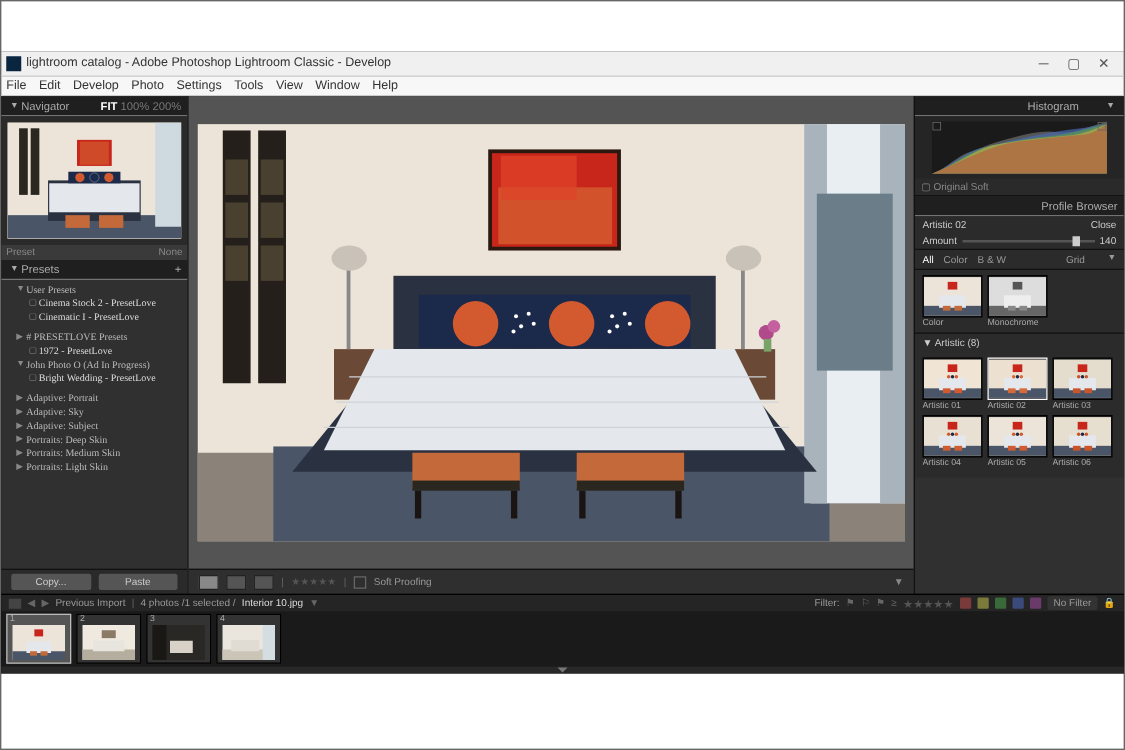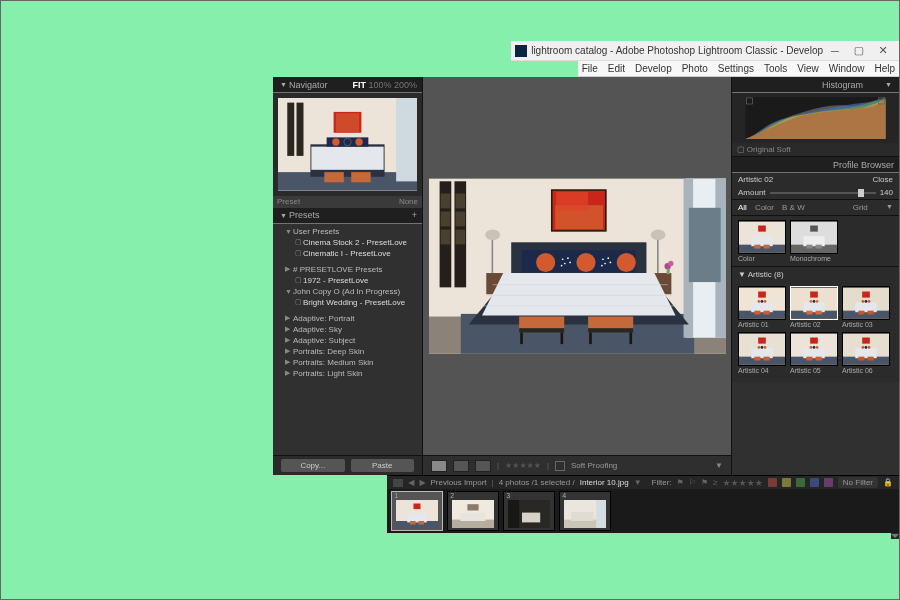--- a/index.html
+++ b/index.html
@@ -1,17 +1,17 @@
 <!DOCTYPE html>
 <html><head>
 <meta charset="utf-8">
 <style>
 * { box-sizing: border-box; margin: 0; padding: 0; }
 html, body { height: 100%; font-family: "Segoe UI", Tahoma, sans-serif; font-size: 10px; background: #fff; color: #ccc; user-select: none; }
-.window { width: 900px; height: 600px; display: flex; flex-direction: column; border: 1px solid #666; margin: 0 auto; background: #86efac; position: relative; align-items: flex-end; }
+.window { width: 900px; height: 600px; display: flex; flex-direction: column; border: 1px solid #666; margin: 0 auto; background: #000000; position: relative; }
 .whitespace-top { height: 40px; background: #fff; }
 .whitespace-bottom { height: 60px; background: #fff; }
 .titlebar { height: 20px; background: #f0f0f0; display: flex; align-items: center; padding: 0 4px; font-size: 10px; color: #333; border-bottom: 1px solid #ddd; }
 .titlebar .icon-sq { width: 12px; height: 12px; background: #0A2540; margin-right: 4px; }
 .titlebar .spacer { flex: 1; }
 .titlebar .winbtn { width: 24px; height: 20px; display: flex; align-items: center; justify-content: center; color: #555; font-size: 11px; }
 .menubar { height: 16px; background: #f7f7f7; display: flex; align-items: center; padding: 0 4px; font-size: 10px; color: #333; gap: 10px; border-bottom: 1px solid #ccc; }
 .menubar span { cursor: default; }
 .workspace { flex: 1; display: flex; background: #2b2b2b; min-height: 0; }
 .panel-left, .panel-right { background: #303030; display: flex; flex-direction: column; color: #bbb; overflow: hidden; }
@@ -19,21 +19,21 @@
 .panel-right { width: 168px; border-left: 1px solid #111; }
 .center { flex: 1; display: flex; flex-direction: column; background: #4a4a4a; min-width: 0; }
 .panel-header { height: 16px; background: #1f1f1f; display: flex; align-items: center; padding: 0 5px; font-size: 9px; color: #aaa; border-bottom: 1px solid #737373; }
 .panel-header.right { justify-content: flex-end; gap: 20px; }
 .panel-header .spacer { flex: 1; }
 .panel-header .tri { font-size: 7px; margin: 0 2px; }
 .nav-preview { padding: 5px; background: #2a2a2a; }
 .thumb-nav { width: 100%; aspect-ratio: 3/2; background: #ece4d8; position: relative; overflow: hidden; }
 .strip-row { display: flex; gap: 4px; height: 12px; background: #3a3a3a; align-items: center; padding: 0 4px; font-size: 8px; color: #888; }
 .presets-body { flex: 1; overflow: hidden; padding: 2px 0; font-size: 8px; }
-.tree-item { display: flex; align-items: center; padding: 1px 6px; color: #bbb; }
+.tree-item { display: flex; align-items: center; padding: 1px 6px; color: #bbb; font-family: Liberation Serif, serif; }
 .tree-item.l1 { padding-left: 12px; }
 .tree-item.l2 { padding-left: 22px; color: #ddd; }
 .tree-item .arrow { width: 8px; font-size: 7px; color: #888; }
 .copypaste { height: 20px; display: flex; gap: 6px; padding: 0 8px; align-items: center; background: #2a2a2a; border-top: 1px solid #111;}
 .copypaste .btn { flex: 1; background: #555; color: #ccc; text-align: center; padding: 2px 0; border-radius: 2px; font-size: 8px; }
 .main-image-area { flex: 1; display: flex; align-items: center; justify-content: center; background: #545454; padding: 4px; min-height: 0;}
 .main-image { width: 99%; height: 99%; }
 .toolbar-below { height: 20px; background: #2f2f2f; display: flex; align-items: center; padding: 0 8px; gap: 6px; font-size: 8px; color: #999; border-top: 1px solid #111; }
 .toolbar-below .mode-btn { width: 16px; height: 12px; background: #555; border: 1px solid #222; }
 .toolbar-below .mode-btn.active { background: #888; }
@@ -165,21 +165,21 @@
         <div class="tree-item l1">
             <span class="arrow">▶</span>
             <span># PRESETLOVE Presets</span>
           </div>
         <div class="tree-item l2">
             <span class="arrow">▢</span>
             <span>1972 - PresetLove</span>
           </div>
         <div class="tree-item l1">
             <span class="arrow">▼</span>
-            <span>John Copy O (Ad In Progress)</span>
+            <span>John Photo O (Ad In Progress)</span>
           </div>
         <div class="tree-item l2">
             <span class="arrow">▢</span>
             <span>Bright Wedding - PresetLove</span>
           </div>
         <div style="height:5px"></div>
         <div class="tree-item l1">
             <span class="arrow">▶</span>
             <span>Adaptive: Portrait</span>
           </div>

